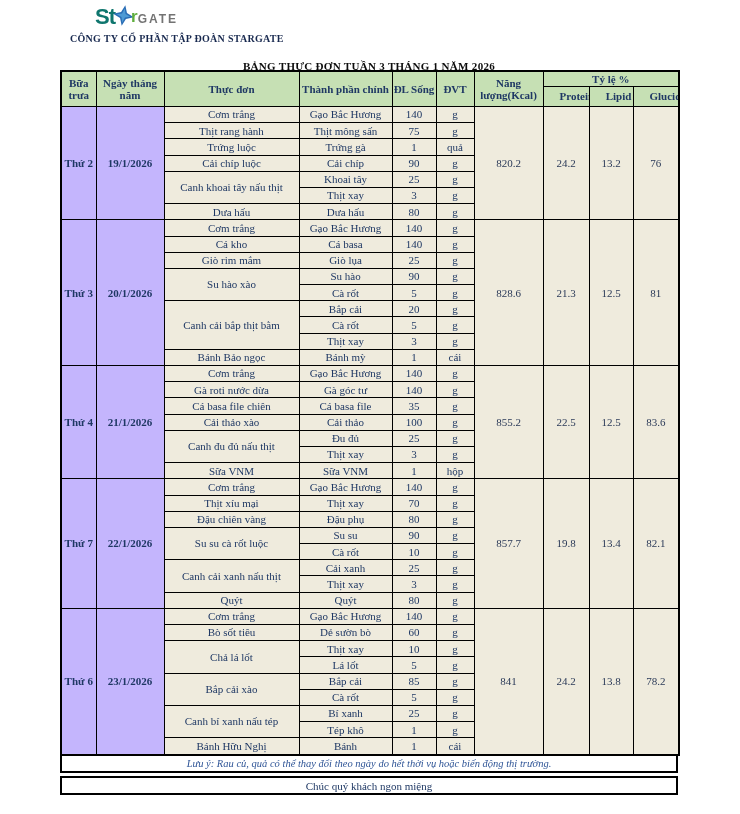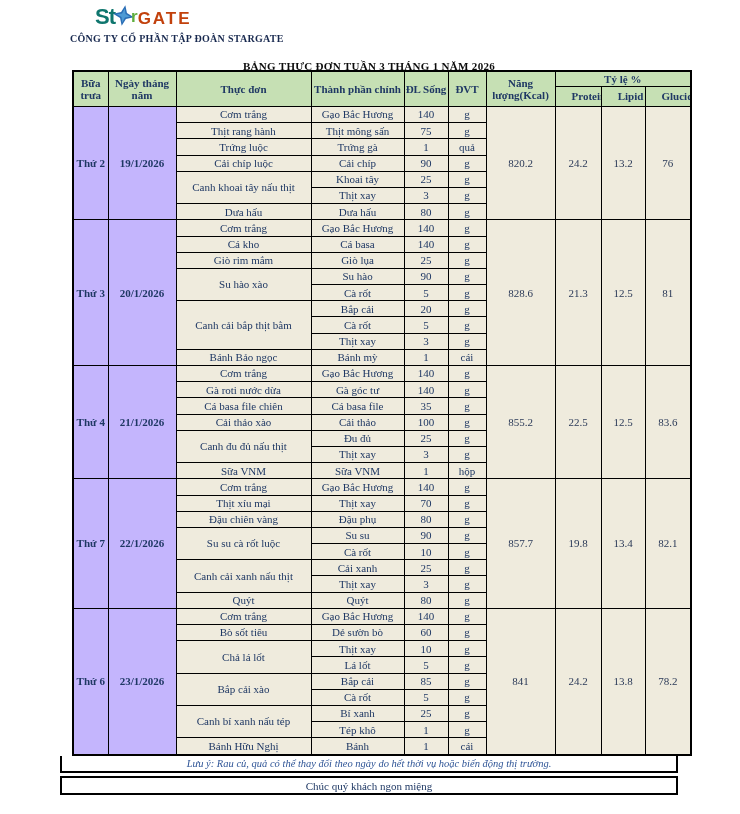--- a/index.html
+++ b/index.html
@@ -6,32 +6,32 @@
   body {
     width:740px; height:814px; background:#ffffff; position:relative;
     font-family:"Liberation Serif","DejaVu Serif",serif;
     -webkit-font-smoothing:antialiased;
   }
   
   .logo { position:absolute; top:4px; left:95px; display:flex; align-items:center; }
   .logo-st  { font-family:"Liberation Sans","DejaVu Sans",sans-serif; font-size:22px; font-weight:bold; color:#0f766e; letter-spacing:-1px; }
   .logo-star { display:inline-block; margin:0 -3px 0 -2px; }
   .logo-r   { font-family:"Liberation Sans","DejaVu Sans",sans-serif; font-size:17px; font-weight:bold; color:#5FAE3D; }
-  .logo-gate{ font-family:"Liberation Sans","DejaVu Sans",sans-serif; font-size:17px; font-weight:bold; color:#c2410c; letter-spacing:2px; padding-top:3px; }
+  .logo-gate{ font-family:"Liberation Sans","DejaVu Sans",sans-serif; font-size:12px; font-weight:bold; color:#737373; letter-spacing:2px; padding-top:3px; }
   .company {
     position:absolute; top:33px; left:70px;
     font-size:10px; font-weight:bold; color:#18294f; letter-spacing:0.3px;
   }
   .title {
     position:absolute; top:60px; left:60px; width:618px; text-align:center;
     font-size:11px; font-weight:bold; color:#0d0d0d; letter-spacing:0.3px;
   }
   
   .sheet { position:absolute; top:70px; left:60px; width:618px; }
-  table { border-collapse:collapse; table-layout:fixed; width:618px; border:2px solid #000;margin-left:12px; }
+  table { border-collapse:collapse; table-layout:fixed; width:618px; border:2px solid #000; }
   th, td {
     border:1px solid #000; font-size:11px; text-align:center; vertical-align:middle;
     padding:0 1px; color:#1F3864; line-height:1.12; overflow:hidden;
   }
   thead th { background:#C6E0B4; font-weight:bold; }
   tr.h1 th { height:14px; }
   tr.h2 th { height:19px;padding-left:16px; }
   tbody td { background:#EFEBDD; height:15.2px; }
   td.day-cell { background:#c4b5fd; font-weight:bold; }
   td.dish-cell { }

